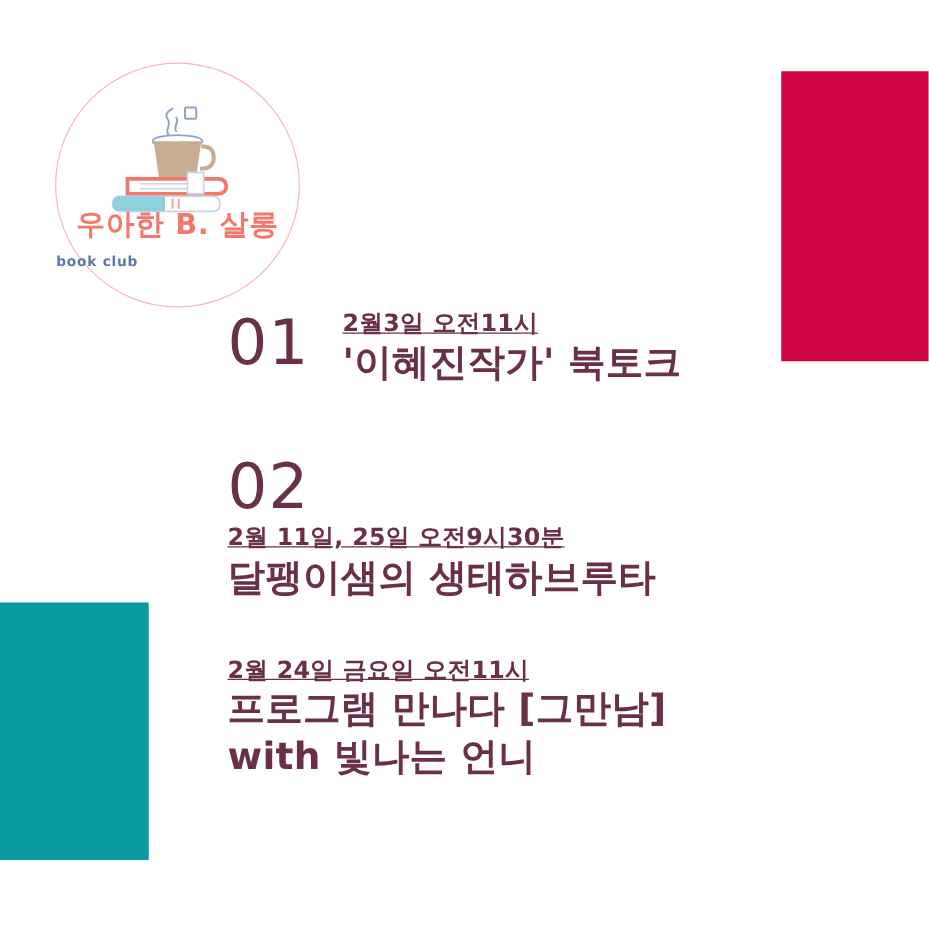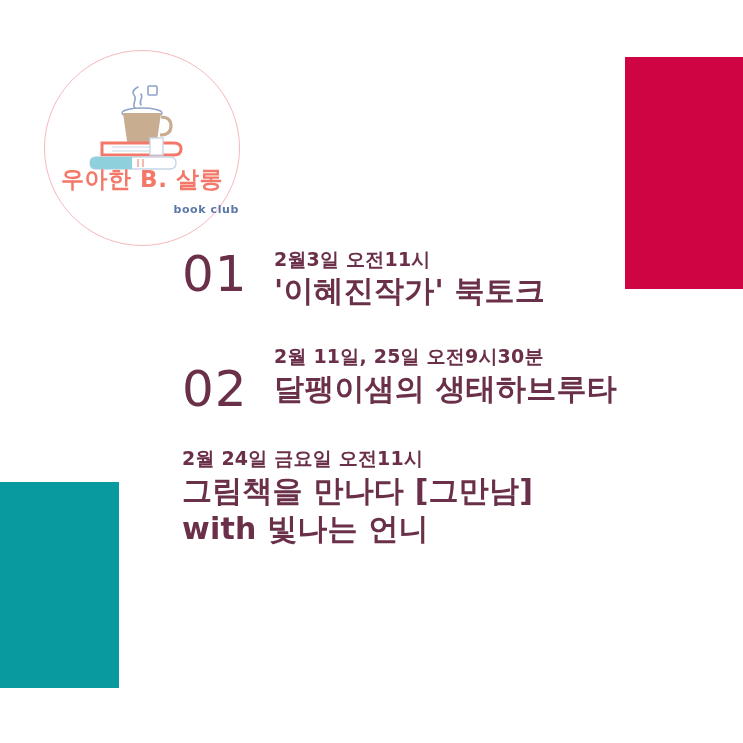--- a/index.html
+++ b/index.html
@@ -70,21 +70,21 @@
     font-weight: 700;
     letter-spacing: 0.5px;
     color: #f4786a;
     white-space: nowrap;
   }
   .logo-sub {
     position: absolute;
     left: 0;
     right: 0;
     top: 152px;
-    text-align: right;
+    text-align: left;
     font-family: "DejaVu Sans", sans-serif;
     font-size: 11px;
     font-weight: 700;
     letter-spacing: 0.6px;
     color: #5b77a8;
   }
 
   
   .title {
     position: absolute;
@@ -129,31 +129,32 @@
   .line {
     font-family: "DejaVu Sans", sans-serif;
     font-weight: 700;
     color: #6b3049;
     white-space: nowrap;
   }
   .line-date {
     font-size: 19px;
     line-height: 1.32;
     letter-spacing: 0.2px;
+    text-decoration: underline;
   }
   .line-title {
     font-size: 30px;
     line-height: 1.28;
     letter-spacing: 0.2px;
   }
 
   
   .item-1 { margin-bottom: 30px; }
   .item-1 .item-num { padding-top: 6px; }
-  .item-2 { margin-bottom: 28px; }
+  .item-2 { margin-bottom: 38px; flex-direction: column; }
   .item-2 .item-num { padding-top: 24px; }
   .item-3 { margin-bottom: 28px; }
   .item-3 .item-num { padding-top: 16px; }
   .item-4 .item-num { padding-top: 24px; }
 </style>
 </head>
 <body>
 
 <div id="poster">
 
@@ -206,19 +207,19 @@
       <div class="item-lines">
         <div class="line line-date">2월 11일, 25일 오전9시30분</div>
         <div class="line line-title">달팽이샘의 생태하브루타</div>
       </div>
     </div>
 
 
     <div class="item item-4">
       <div class="item-lines">
         <div class="line line-date">2월 24일 금요일 오전11시</div>
-        <div class="line line-title">그림책을 만나다 [그만남]</div>
+        <div class="line line-title">프로그램 만나다 [그만남]</div>
         <div class="line line-title">with 빛나는 언니</div>
       </div>
     </div>
 
   </div>
 </div>
 
 </body></html>

